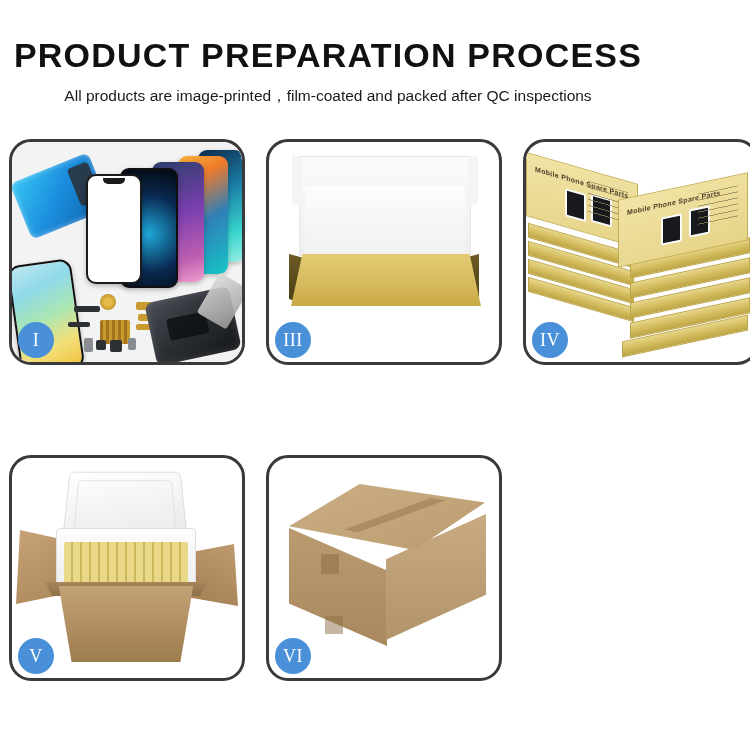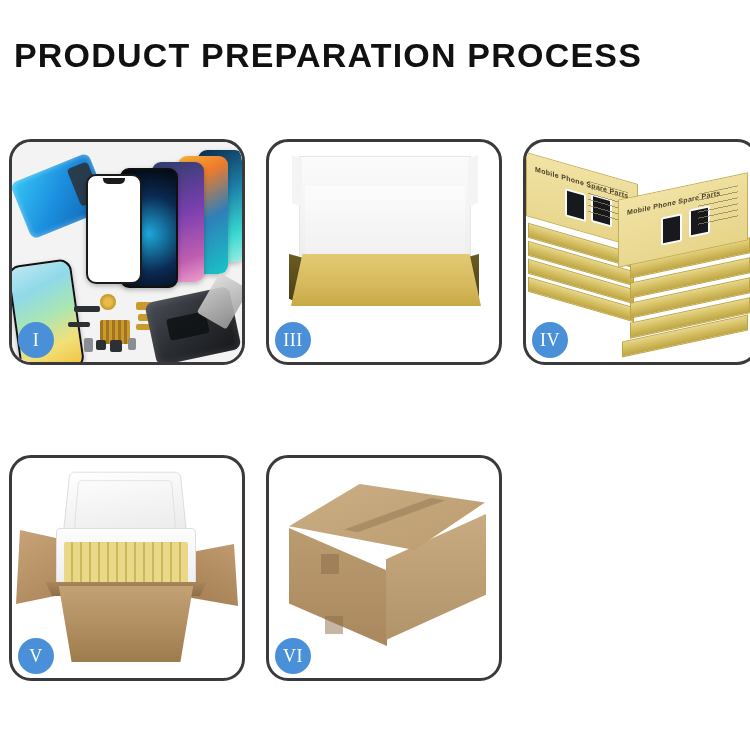--- a/index.html
+++ b/index.html
@@ -314,20 +314,21 @@
     background: rgba(140,112,74,.5);
   }
 </style>
 </head>
 <body>
 
 <div class="page">
 
   <div class="header">
     <div class="main-title">PRODUCT PREPARATION PROCESS</div>
+    <div class="sub-title">All products are image-printed，film-coated and packed after QC inspections</div>
   </div>
 
   <div class="grid">
 
     <div class="card c1">
       <div class="card-media">
         <div class="bg"></div>
         <div class="phone-blue-flat"></div>
         <div class="scr scr-teal2"></div>
         <div class="scr scr-teal"></div>

